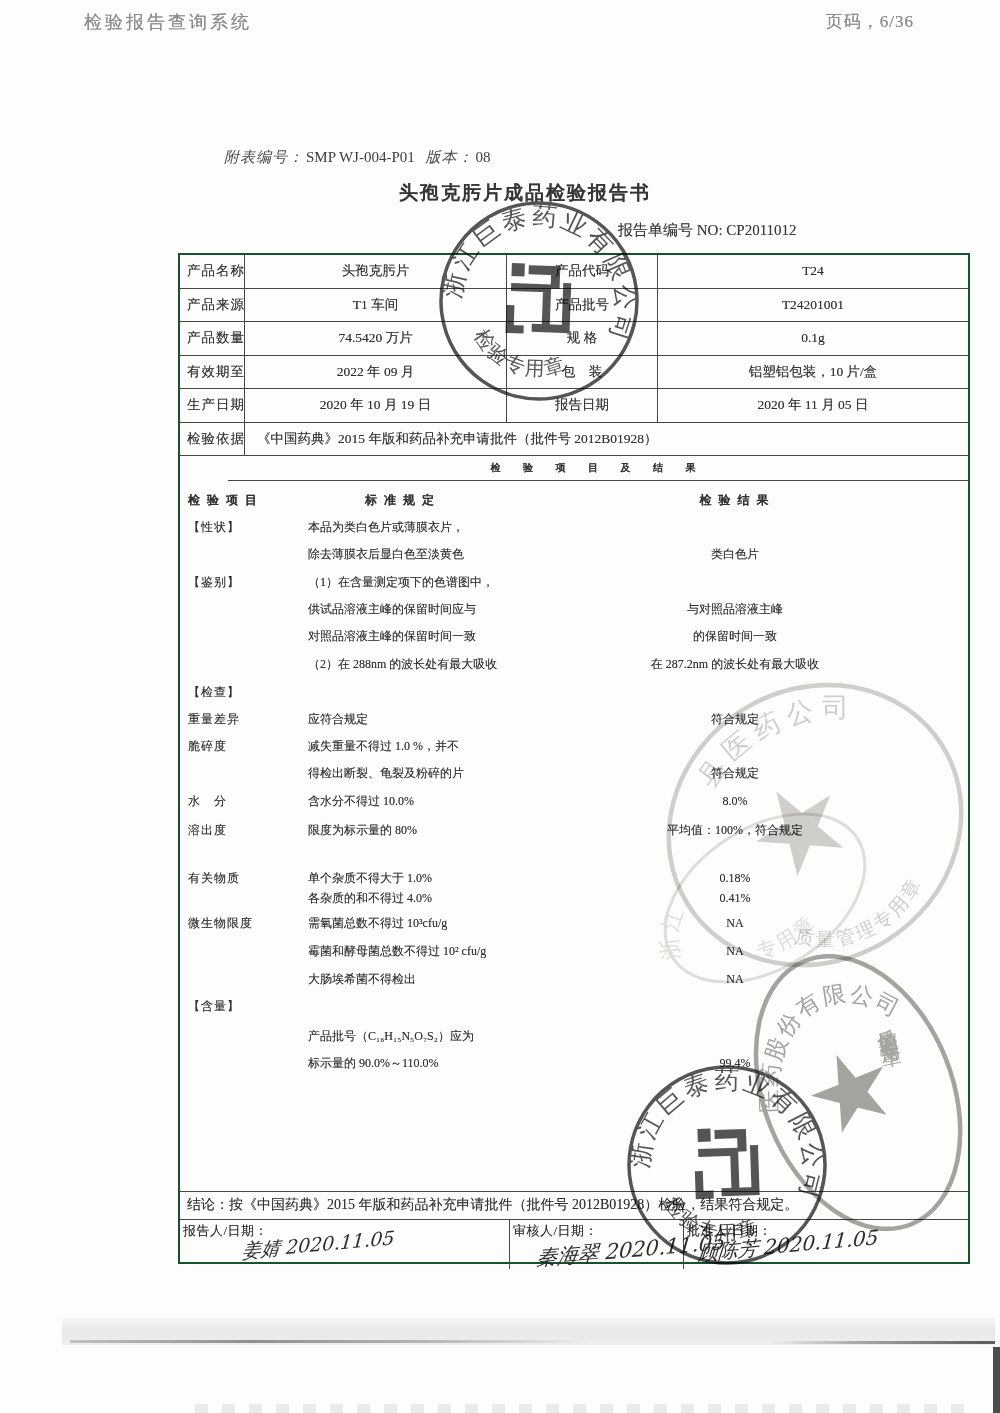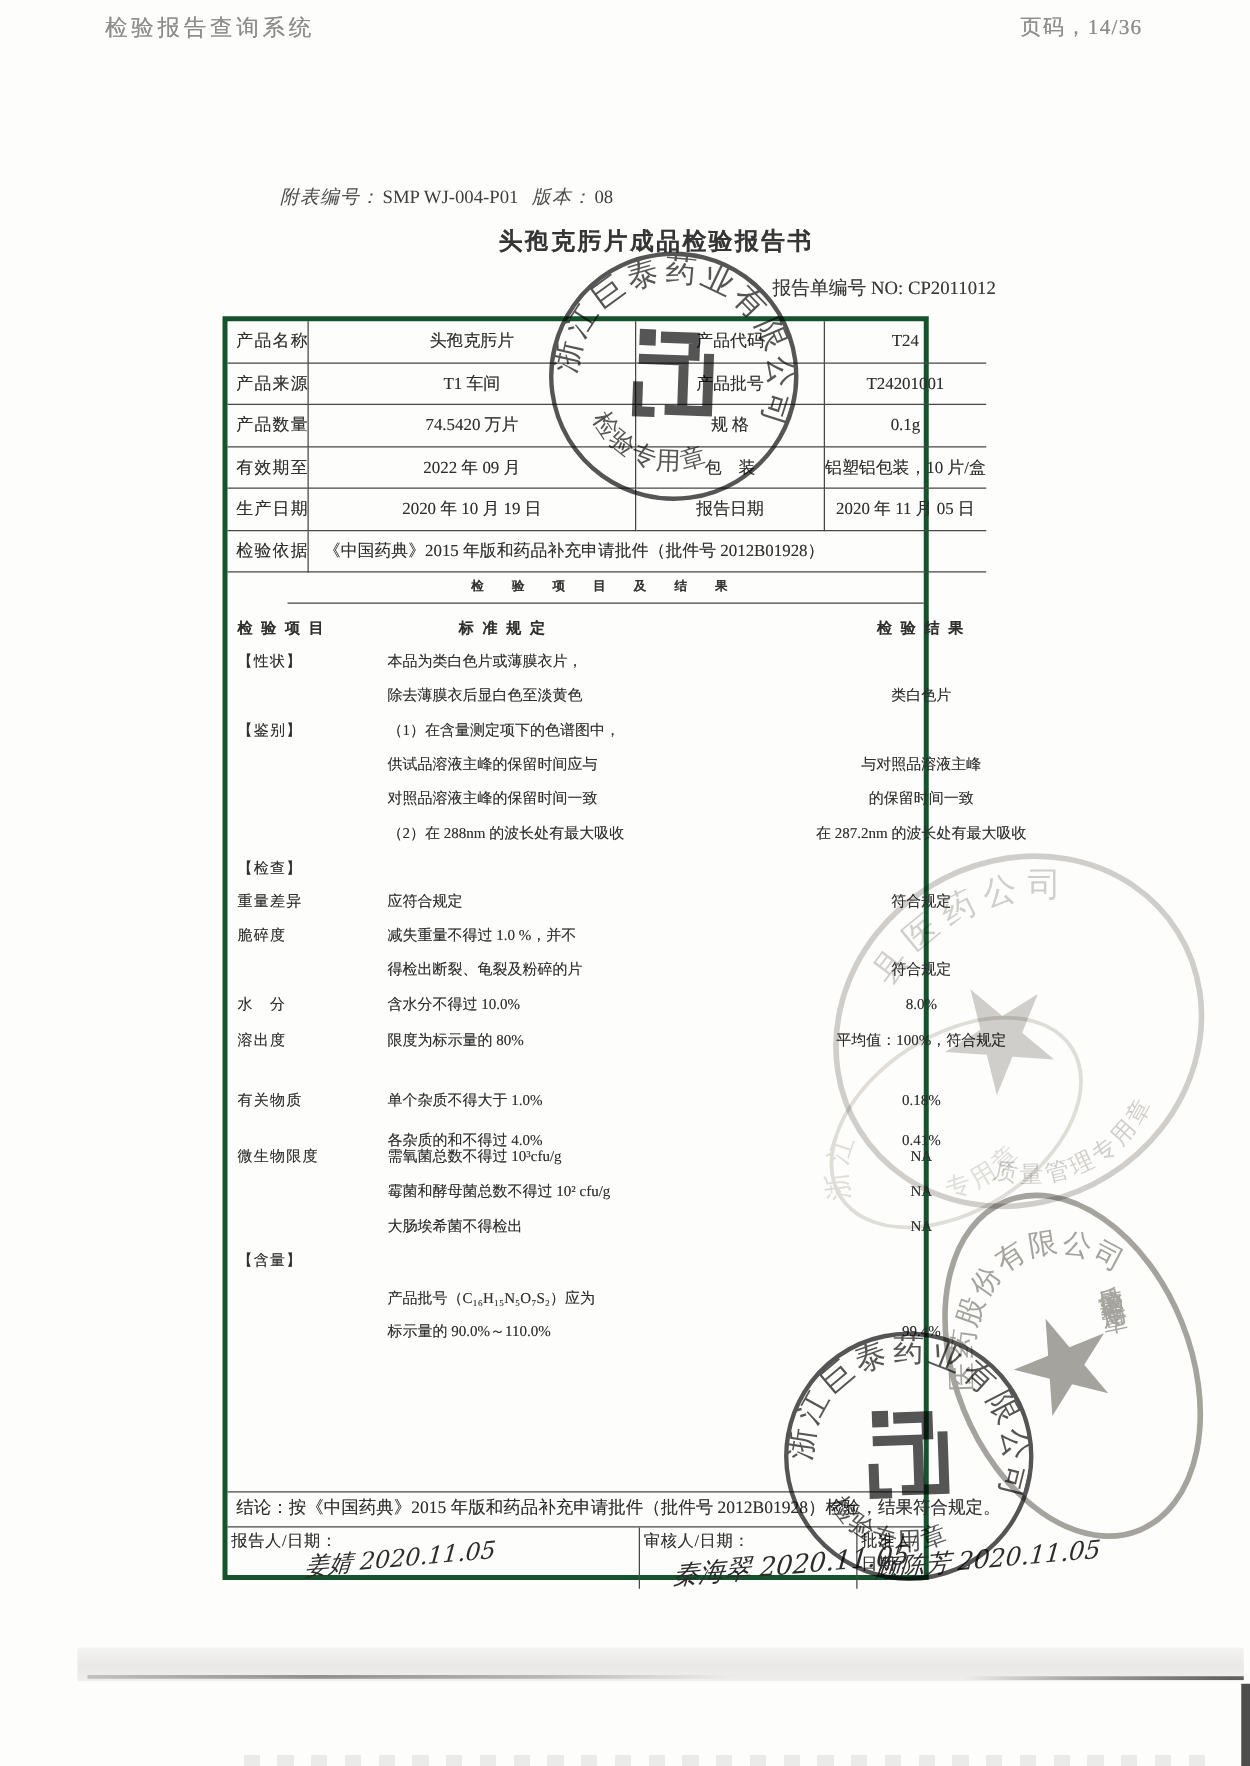--- a/index.html
+++ b/index.html
@@ -16,21 +16,21 @@
   .sys-title{left:84px;top:10px;font-size:18px;letter-spacing:3px;color:#8d8d8d;}
   .page-label{right:86px;top:10px;font-size:17px;letter-spacing:1px;color:#8d8d8d;}
 
   
   .meta-line{left:224px;top:148px;font-size:15px;color:#4a4a4a;font-style:italic;letter-spacing:1px;}
   .meta-line .val{font-style:normal;letter-spacing:0;color:#3d3d3d;padding:0 6px 0 2px;}
   .doc-title{left:50px;top:180px;width:950px;text-align:center;font-size:19px;font-weight:600;letter-spacing:2px;color:#353535;}
   .report-no{left:618px;top:221px;font-size:15px;color:#383838;}
 
   
-  .doc-table{left:178px;top:253px;width:565px;height:1011px;border:4px solid #14532d;box-sizing:border-box;background:transparent;}
+  .doc-table{left:178px;top:253px;width:792px;height:1011px;border:2px solid #14532d;box-sizing:border-box;background:transparent;}
   .info-grid{display:grid;grid-template-columns:65px 262px 151px 1fr;}
   .cell{box-sizing:border-box;height:33.5px;line-height:32px;font-size:13.5px;
         border-bottom:1.5px solid #474747;border-right:1.5px solid #474747;
         white-space:nowrap;overflow:visible;}
   .cell.lab{padding-left:7px;letter-spacing:1px;}
   .cell.val{text-align:center;}
   .cell.last{border-right:none;}
   .cell.merge{grid-column:2 / 5;padding-left:12px;border-right:none;}
   .banner{height:24px;line-height:23px;text-align:center;font-size:10px;letter-spacing:10px;
           border-bottom:1.5px solid #474747;font-weight:600;color:#333;margin-left:48px;}
@@ -71,21 +71,21 @@
   .scan-edge2{left:770px;top:1341px;width:225px;height:3px;
      background:linear-gradient(90deg,transparent,#a8a7a4 40%,#5f5f5d 95%);}
   .right-sliver{left:993px;top:1347px;width:7px;height:66px;background:#4d4d4d;}
   .footer-ghost{left:195px;top:1404px;width:770px;height:9px;opacity:.45;
      background:repeating-linear-gradient(90deg,#d4d4d2 0 13px,transparent 13px 27px);}
 </style>
 </head>
 <body>
 
 <div class="abs sys-title ink">检验报告查询系统</div>
-<div class="abs page-label ink">页码，14/36</div>
+<div class="abs page-label ink">页码，6/36</div>
 
 <div class="abs meta-line">
   <span>附表编号：</span><span class="val">SMP WJ-004-P01</span>
   <span>版本：</span><span class="val">08</span>
 </div>
 
 <div class="abs doc-title ink">头孢克肟片成品检验报告书</div>
 <div class="abs report-no ink">报告单编号 NO: CP2011012</div>
 
 <div class="abs doc-table">
@@ -187,21 +187,21 @@
     <div class="rrow" style="top:336px">
         <span class="ri ink">溶出度</span>
         <span class="rs ink">限度为标示量的 80%</span>
         <span class="rr ink">平均值：100%，符合规定</span>
       </div>
     <div class="rrow" style="top:384px">
         <span class="ri ink">有关物质</span>
         <span class="rs ink">单个杂质不得大于 1.0%</span>
         <span class="rr ink">0.18%</span>
       </div>
-    <div class="rrow" style="top:416px">
+    <div class="rrow" style="top:404px">
         <span class="ri ink"></span>
         <span class="rs ink">各杂质的和不得过 4.0%</span>
         <span class="rr ink">0.41%</span>
       </div>
     <div class="rrow" style="top:429px">
         <span class="ri ink">微生物限度</span>
         <span class="rs ink">需氧菌总数不得过 10³cfu/g</span>
         <span class="rr ink">NA</span>
       </div>
     <div class="rrow" style="top:457px">

